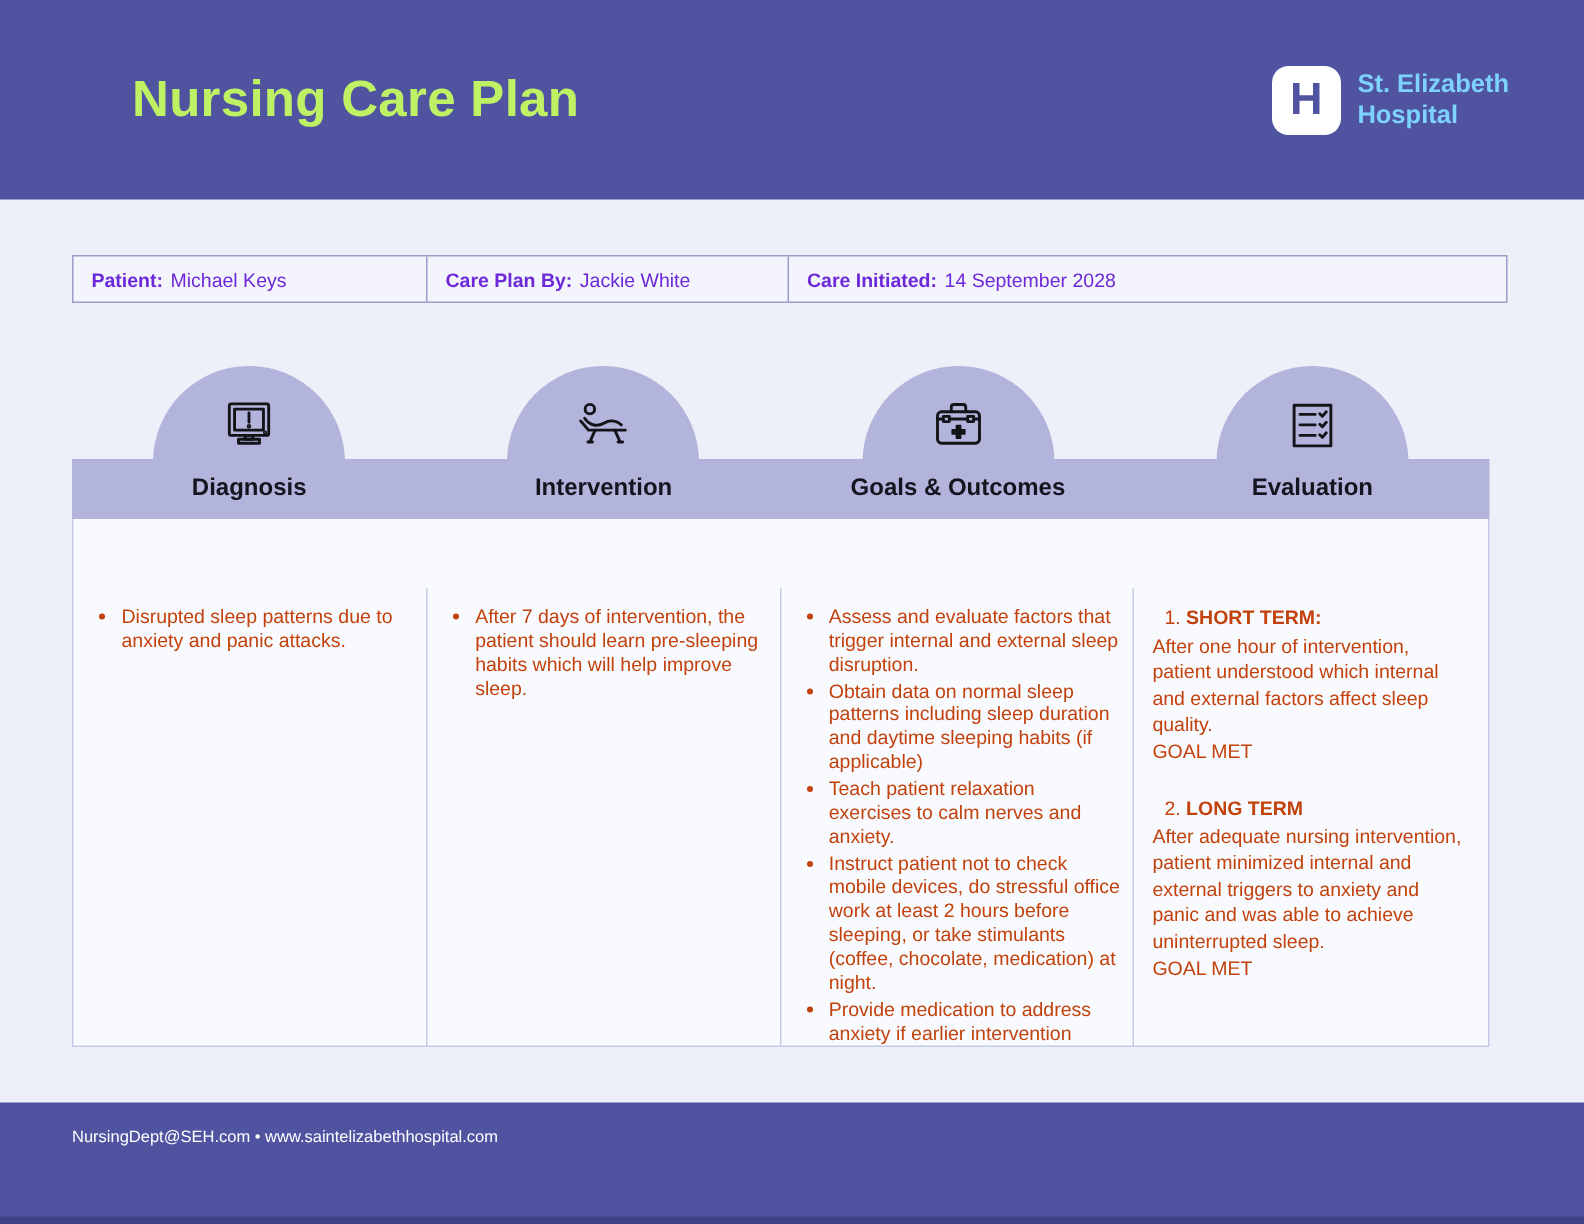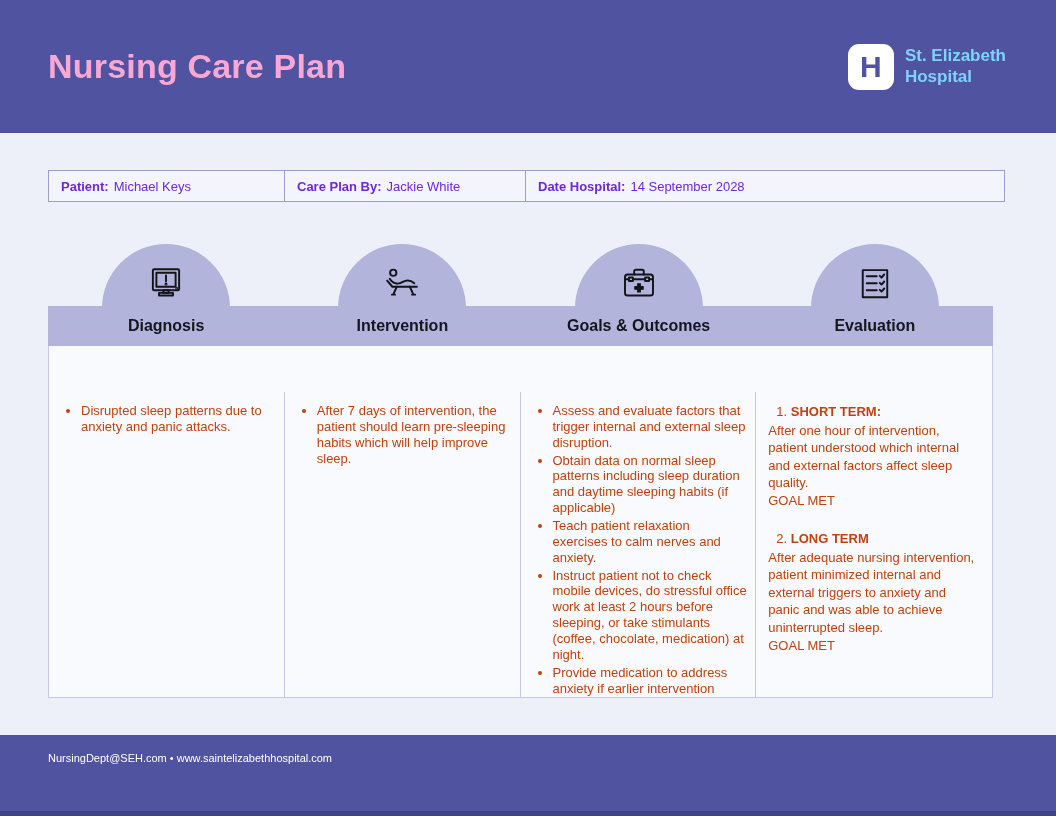--- a/index.html
+++ b/index.html
@@ -9,21 +9,21 @@
     font-family:"Liberation Sans", sans-serif;
     -webkit-font-smoothing:antialiased;
   }
   
   .header {
     position:absolute; left:0; top:0; width:1056px; height:133px;
     background:#4F53A0; box-sizing:border-box;
     display:flex; align-items:center; justify-content:space-between;
     padding:0 50px 0 48px;
   }
-  .page-title { color:#f9a8d4; font-size:34px; font-weight:bold; letter-spacing:0.2px; }
+  .page-title { color:#bef264; font-size:34px; font-weight:bold; letter-spacing:0.2px;margin-left:40px; }
   .logo-block { display:flex; align-items:center; gap:11px; }
   .logo-mark {
     width:46px; height:46px; background:#ffffff; border-radius:11px;
     display:flex; align-items:center; justify-content:center;
     color:#4F53A0; font-size:30px; font-weight:bold;
   }
   .logo-text { color:#7dd3fc; font-size:17px; font-weight:bold; line-height:1.18; }
 
   
   .info-bar {
@@ -108,21 +108,21 @@
   <div class="info-bar">
     <div class="info-cell">
       <span class="info-label">Patient:</span>
       <span>Michael Keys</span>
     </div>
     <div class="info-cell">
       <span class="info-label">Care Plan By:</span>
       <span>Jackie White</span>
     </div>
     <div class="info-cell">
-      <span class="info-label">Date Hospital:</span>
+      <span class="info-label">Care Initiated:</span>
       <span>14 September 2028</span>
     </div>
   </div>
 
   <div class="columns">
 
     <div class="domes-row">
       <div class="dome-cell">
         <div class="dome">
           <span class="hdr-icon">

